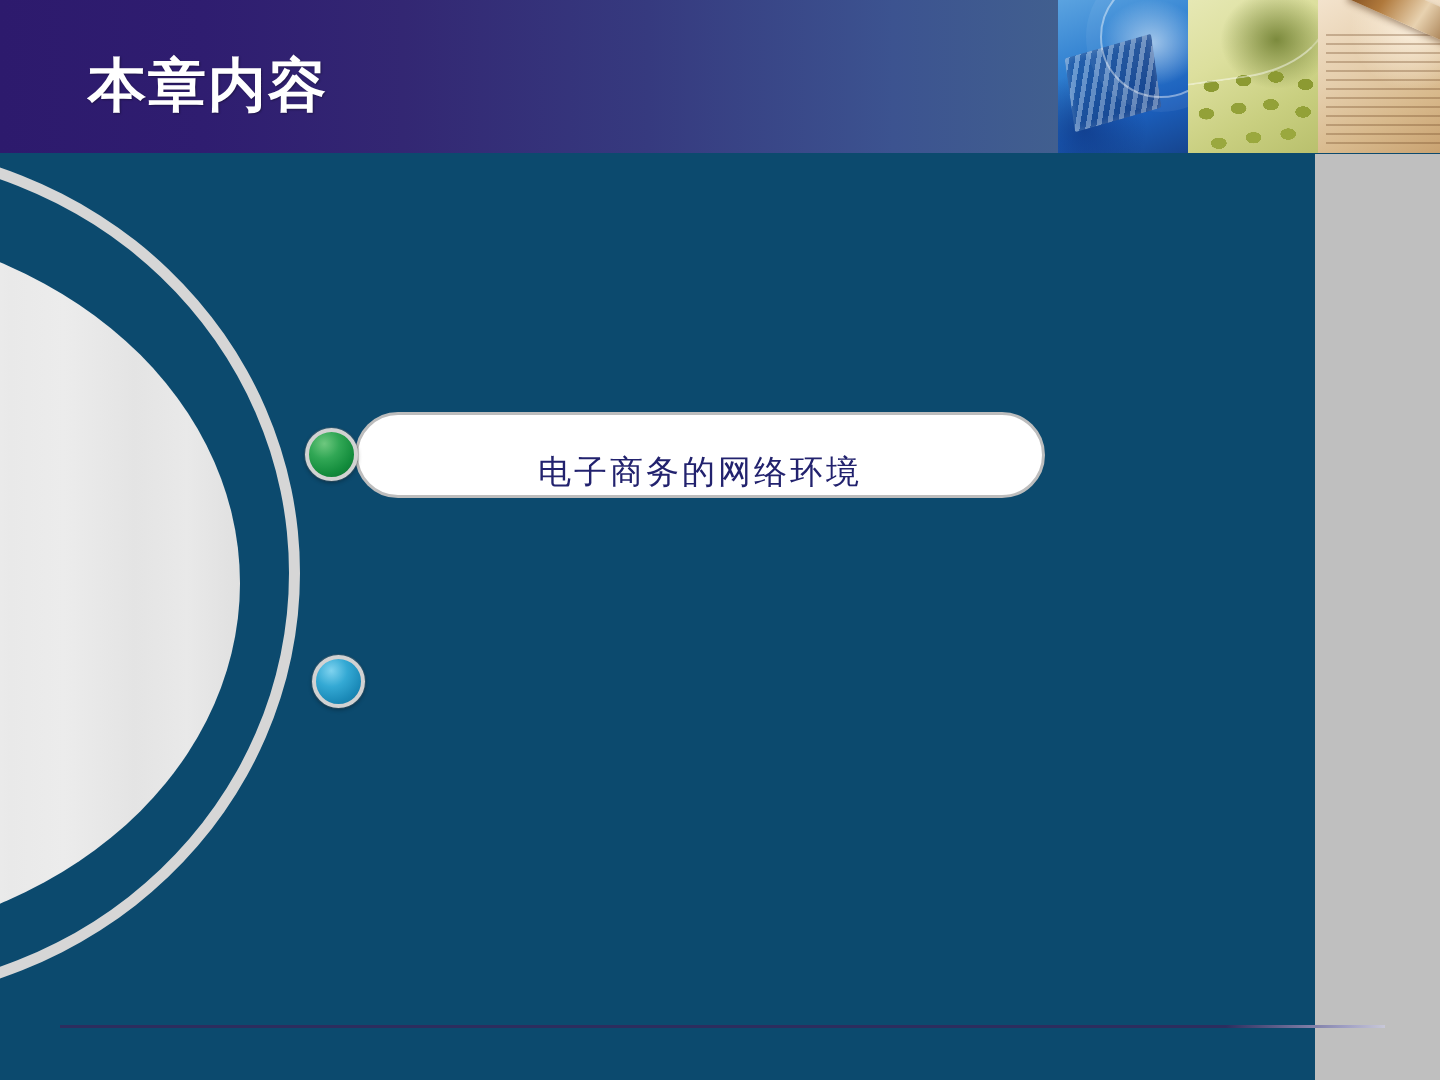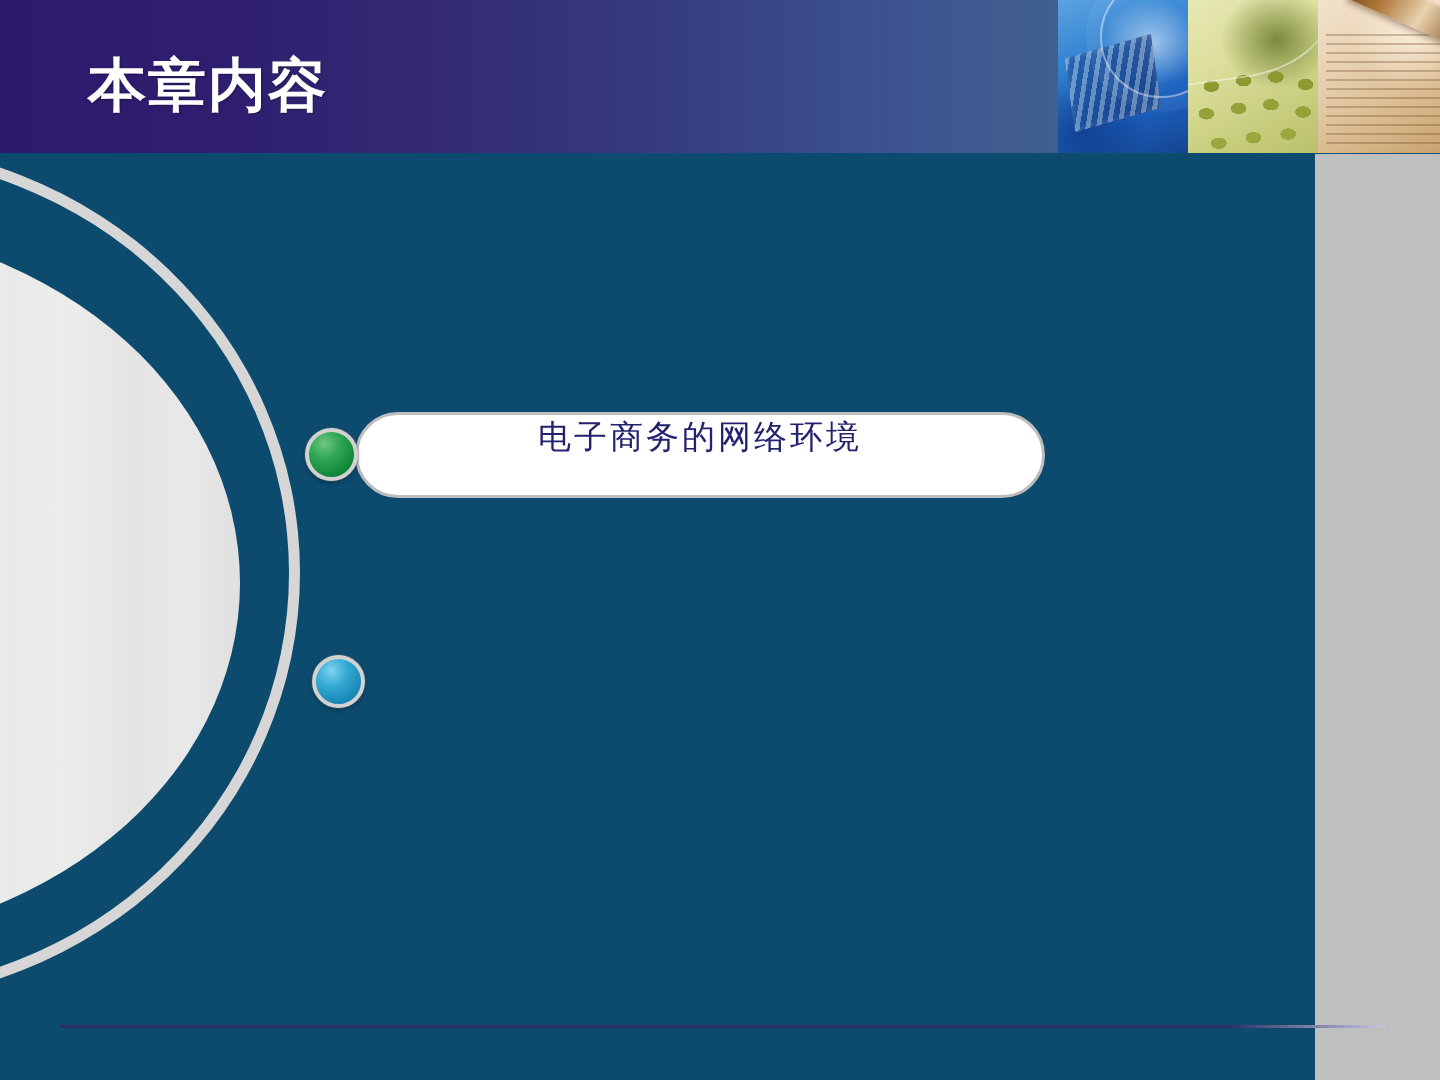--- a/index.html
+++ b/index.html
@@ -105,21 +105,21 @@
       #f6f6f6 52%, #efefef 60%, #f1f1f1 66%, #e9e9e9 74%,
       #ececec 80%, #e4e4e4 88%, #e9e9e9 94%, #e0e0e0 100%);
   }
 
   
   .bubble{
     position:absolute;height:86px;width:690px;
     border:3px solid #bdbdbd;border-radius:45px;
     background:#ffffff;
     box-sizing:border-box;
-    display:flex;align-items:flex-start;justify-content:center;
+    display:flex;align-items:flex-end;justify-content:center;
   }
   .bubble-text{
     font-family:"Liberation Serif",serif;
     font-size:33px;color:#22226e;letter-spacing:3px;
     white-space:nowrap;
   }
   .b1{left:355px;top:412px;}
   .b2{left:362px;top:639px;}
 
   .sphere{

